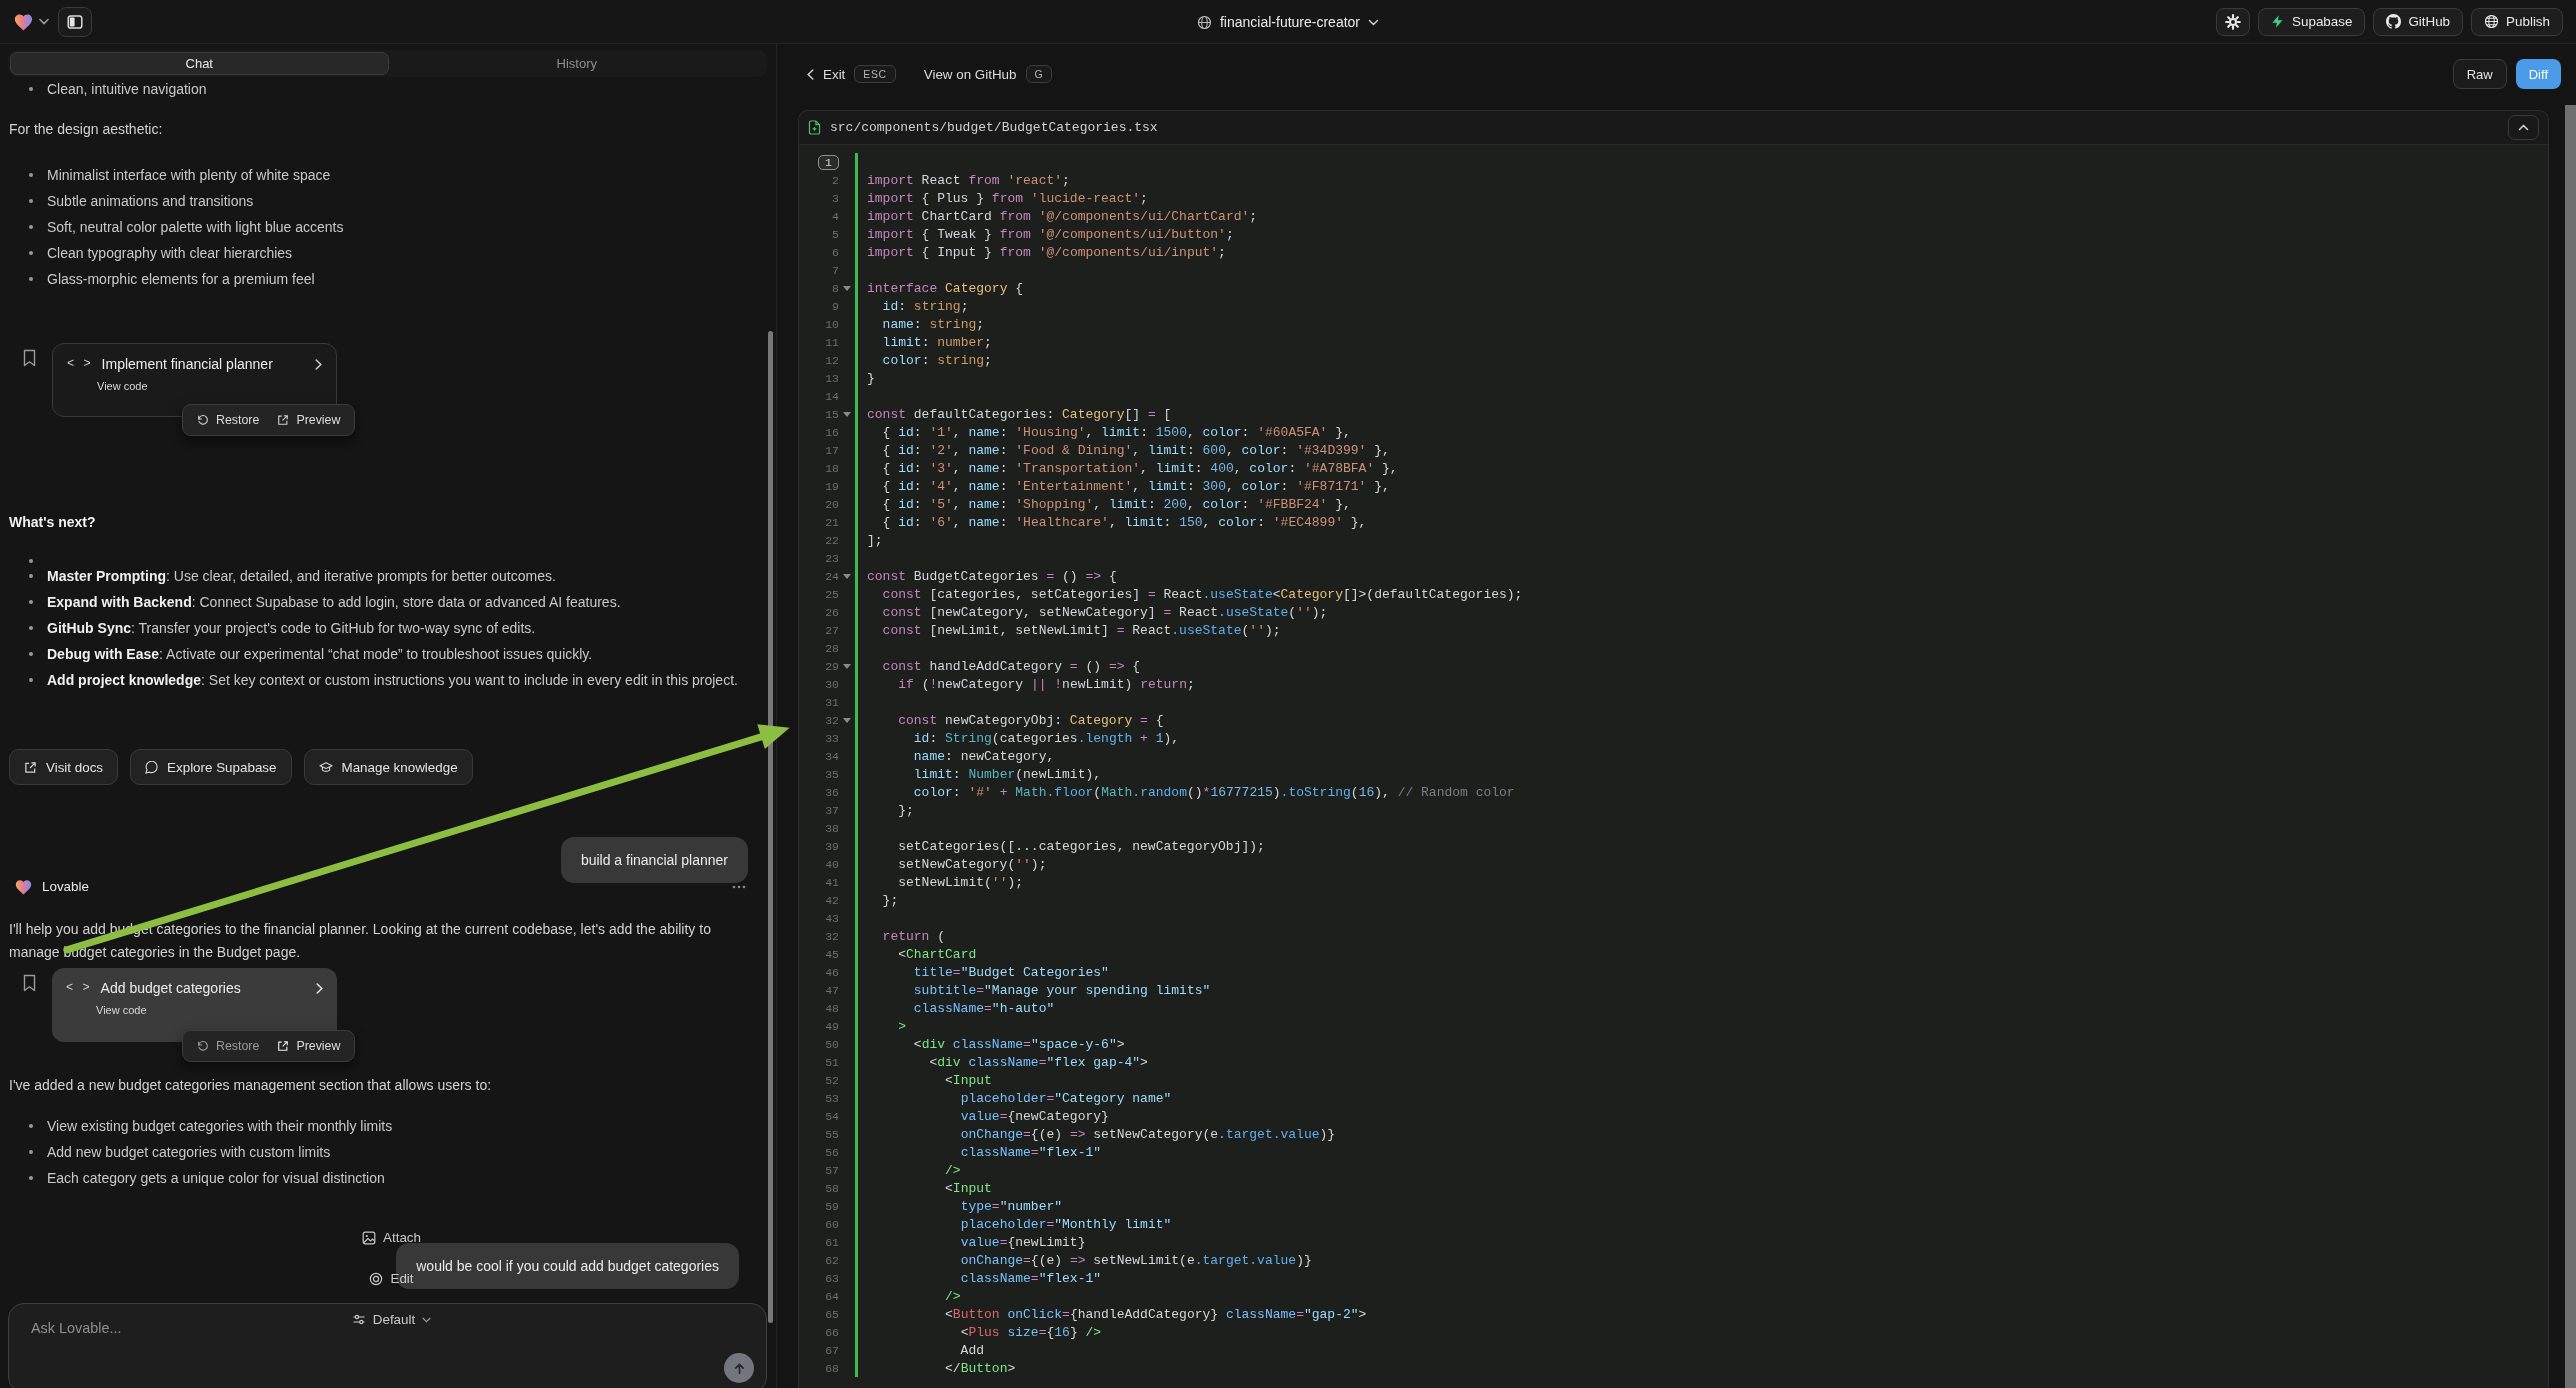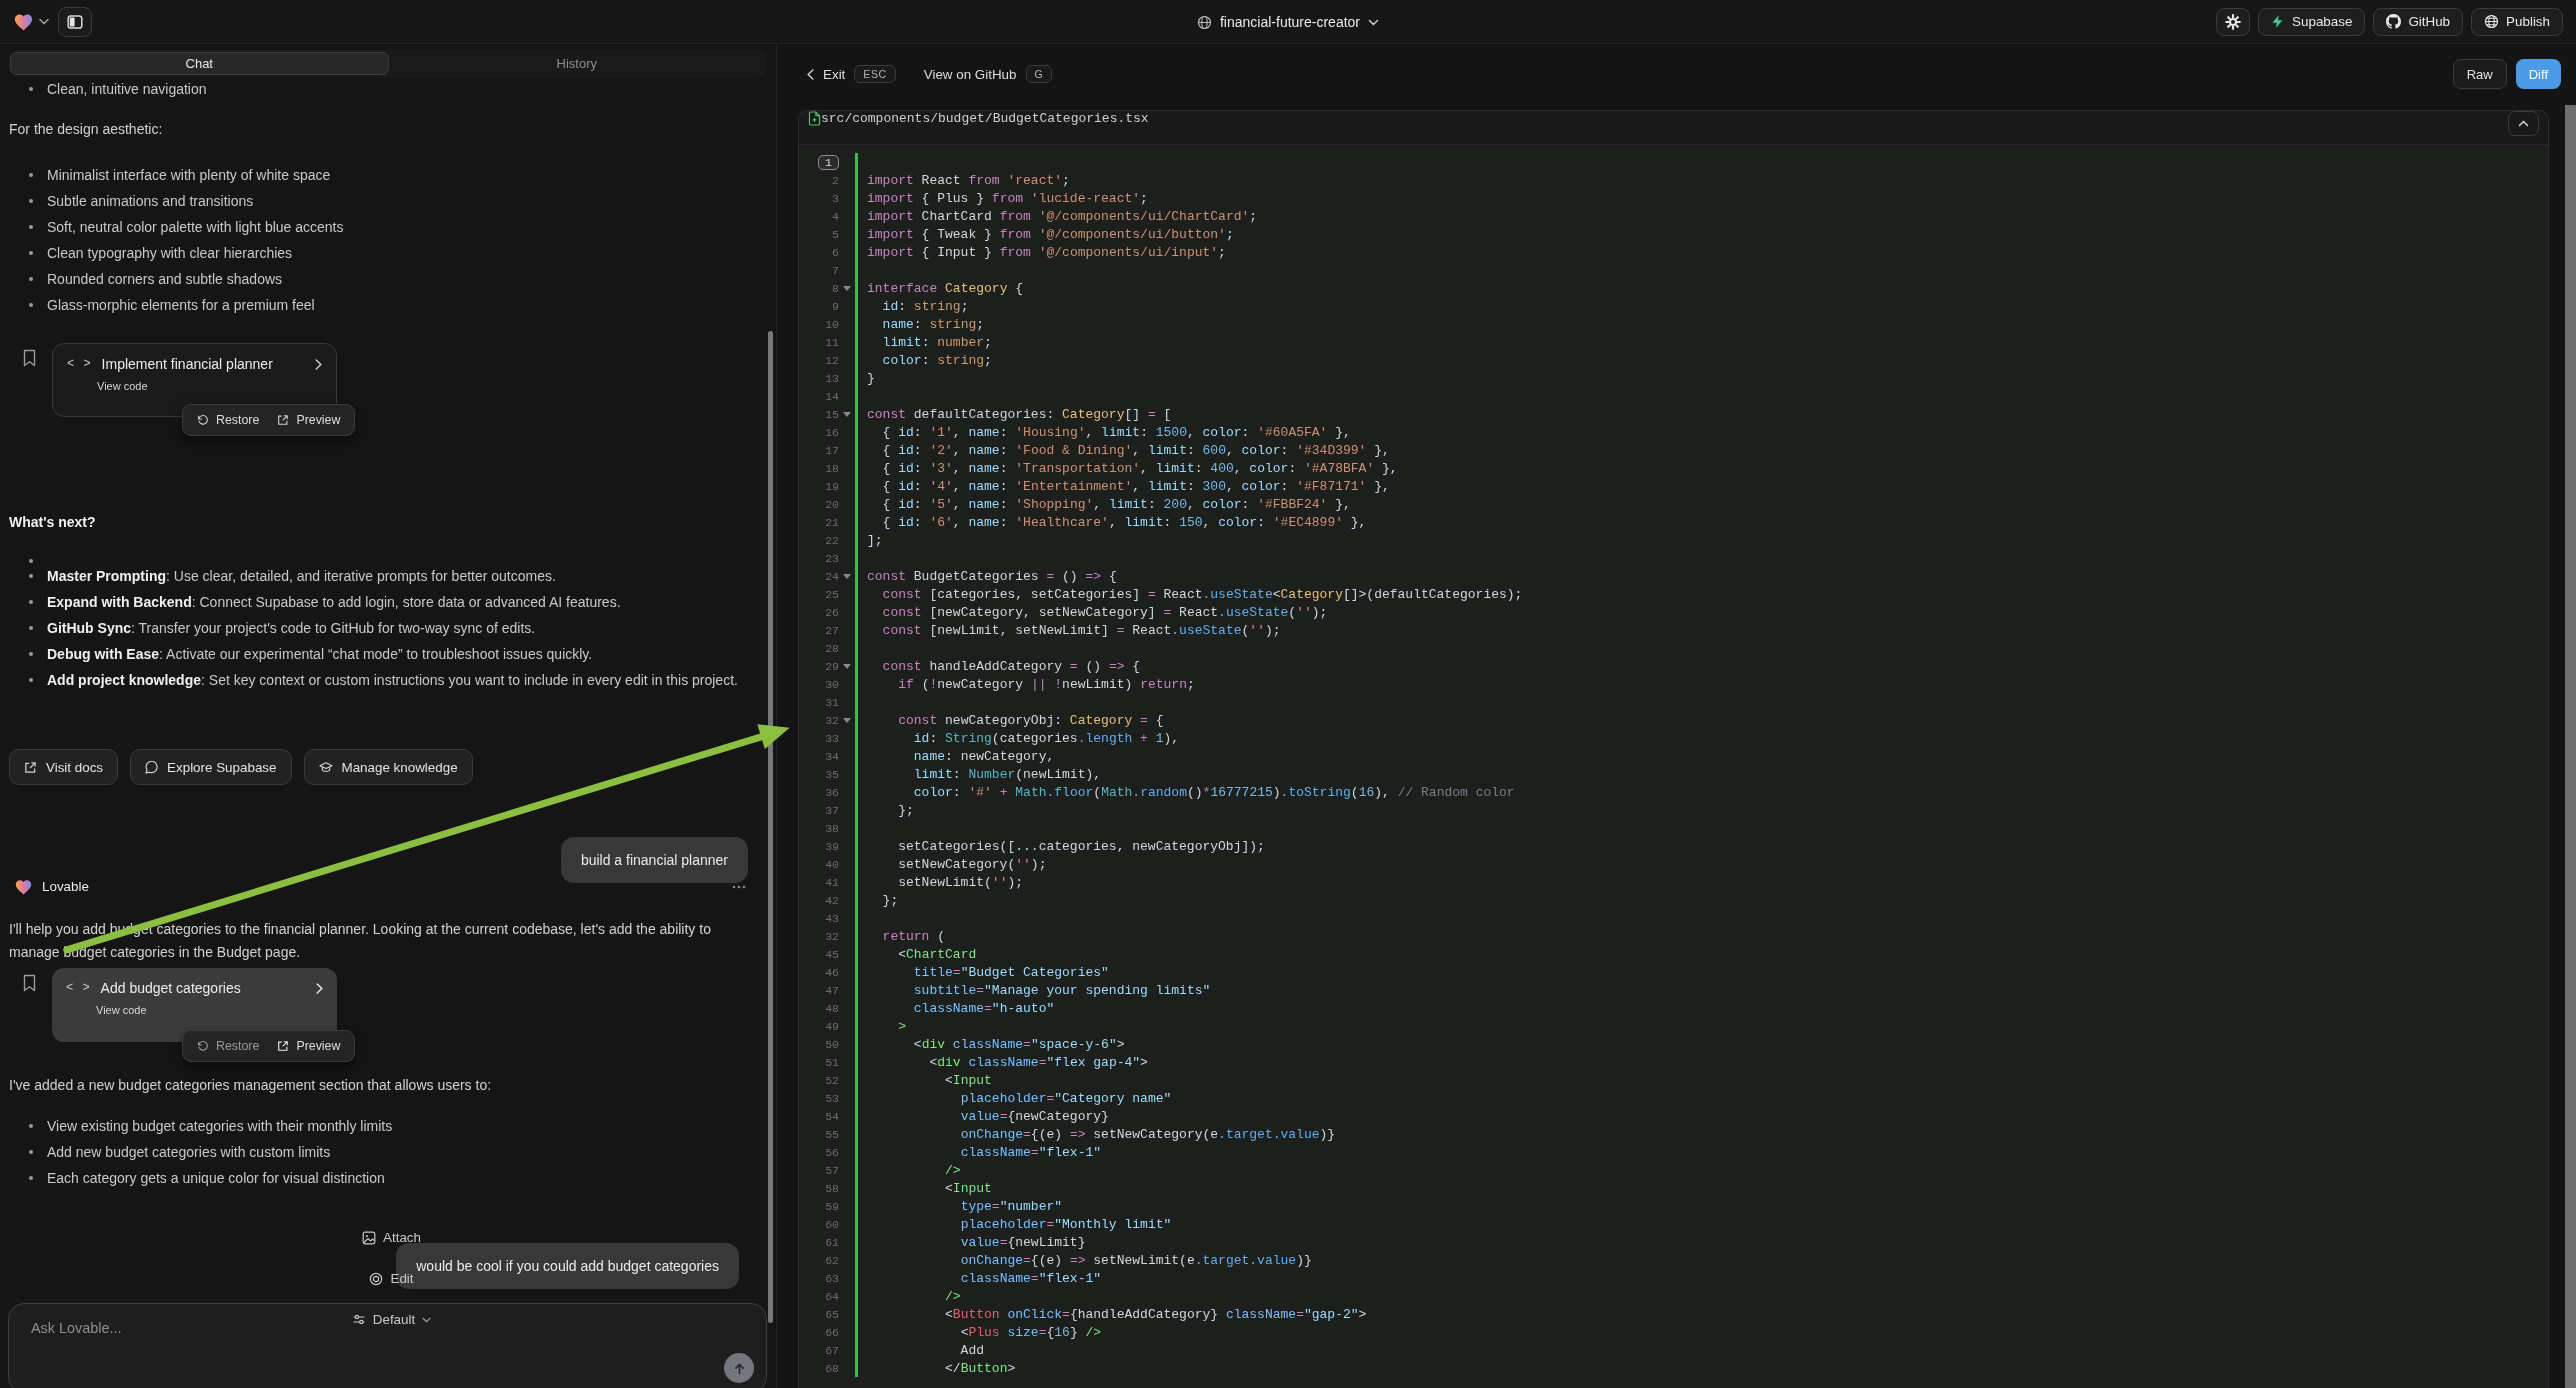--- a/index.html
+++ b/index.html
@@ -63,21 +63,21 @@
   
   .codepanel { position:absolute; left:776px; right:0; top:44px; bottom:0; background:#141414; border-left:1px solid #242424; }
   .codetopbar { position:absolute; top:0; left:0; right:0; height:60px; display:flex; align-items:center; padding:0 15px 0 30px; font-size:13.4px; color:#dcdcdc; }
   .kbd { border:1px solid #3d3d3d; border-radius:6px; padding:2px 8px; font-size:10.5px; color:#b5b5b5; letter-spacing:0.6px; background:#1a1a1a; margin-left:9px; }
   .gap26 { width:28px; }
   .spacer { flex:1; }
   .raw-btn { height:30px; padding:0 13px; border:1px solid #3c3c3c; border-radius:8px; background:#1b1b1b; font-size:13px; color:#e3e3e3; display:flex; align-items:center; margin-right:9px; }
   .diff-btn { height:30px; padding:0 13px; border-radius:8px; font-size:13px; color:#ffffff; display:flex; align-items:center; background:#4b9be8; }
 
   .codecard { position:absolute; left:21px; right:27px; top:66px; bottom:0; background:#1c1f1b; border:1px solid #2d2d2d; border-bottom:none; border-radius:10px 10px 0 0; overflow:hidden; }
-  .cc-head { height:34px; background:#191919; border-bottom:1px solid #282828; display:flex; align-items:flex-start; padding:0 9px; }
+  .cc-head { height:34px; background:#191919; border-bottom:1px solid #282828; display:flex; align-items:center; padding:0 9px; gap:9px; }
   .cc-path { font-family:"Liberation Mono",monospace; font-size:13px; color:#d0d0d0; }
   .collapse-btn { margin-left:auto; width:31px; height:25px; border:1px solid #3a3a3a; border-radius:7px; display:flex; align-items:center; justify-content:center; }
   .cc-body { padding-top:8px; }
   .code-row { display:flex; align-items:center; height:18px; font-family:"Liberation Mono",monospace; font-size:13px; white-space:pre; }
   .ln { width:40px; text-align:right; color:#6d6d6d; font-size:11.5px; flex:none; }
   .ln-pill { border:1px solid #8f8f8f; border-radius:5px; padding:0 6px; color:#d6d6d6; background:#2b2b2b; }
   .fold { width:16px; flex:none; display:flex; justify-content:center; align-items:center; }
   .fold-tri { width:0; height:0; border-left:4px solid transparent; border-right:4px solid transparent; border-top:5px solid #8a8a8a; }
   .gut { width:3px; align-self:stretch; flex:none; background:#3fb950; }
   .ct { padding-left:9px; color:#d4d7dc; }
@@ -217,24 +217,20 @@
         <span class="dot"></span>
         <span>Subtle animations and transitions</span>
       </div>
       <div class="bitem">
         <span class="dot"></span>
         <span>Soft, neutral color palette with light blue accents</span>
       </div>
       <div class="bitem">
         <span class="dot"></span>
         <span>Clean typography with clear hierarchies</span>
-      </div>
-      <div class="bitem">
-        <span class="dot"></span>
-        <span>Rounded corners and subtle shadows</span>
       </div>
       <div class="bitem">
         <span class="dot"></span>
         <span>Glass-morphic elements for a premium feel</span>
       </div>
     </div>
 
   <span class="abs" style="left:22px; top:305px;">
     <svg width="15" height="18" viewBox="0 0 15 18">
         <path d="M2.5 1.5h10v15l-5-3.8-5 3.8v-15z" fill="none" stroke="#9a9a9a" stroke-width="1.4" stroke-linejoin="round"></path>

